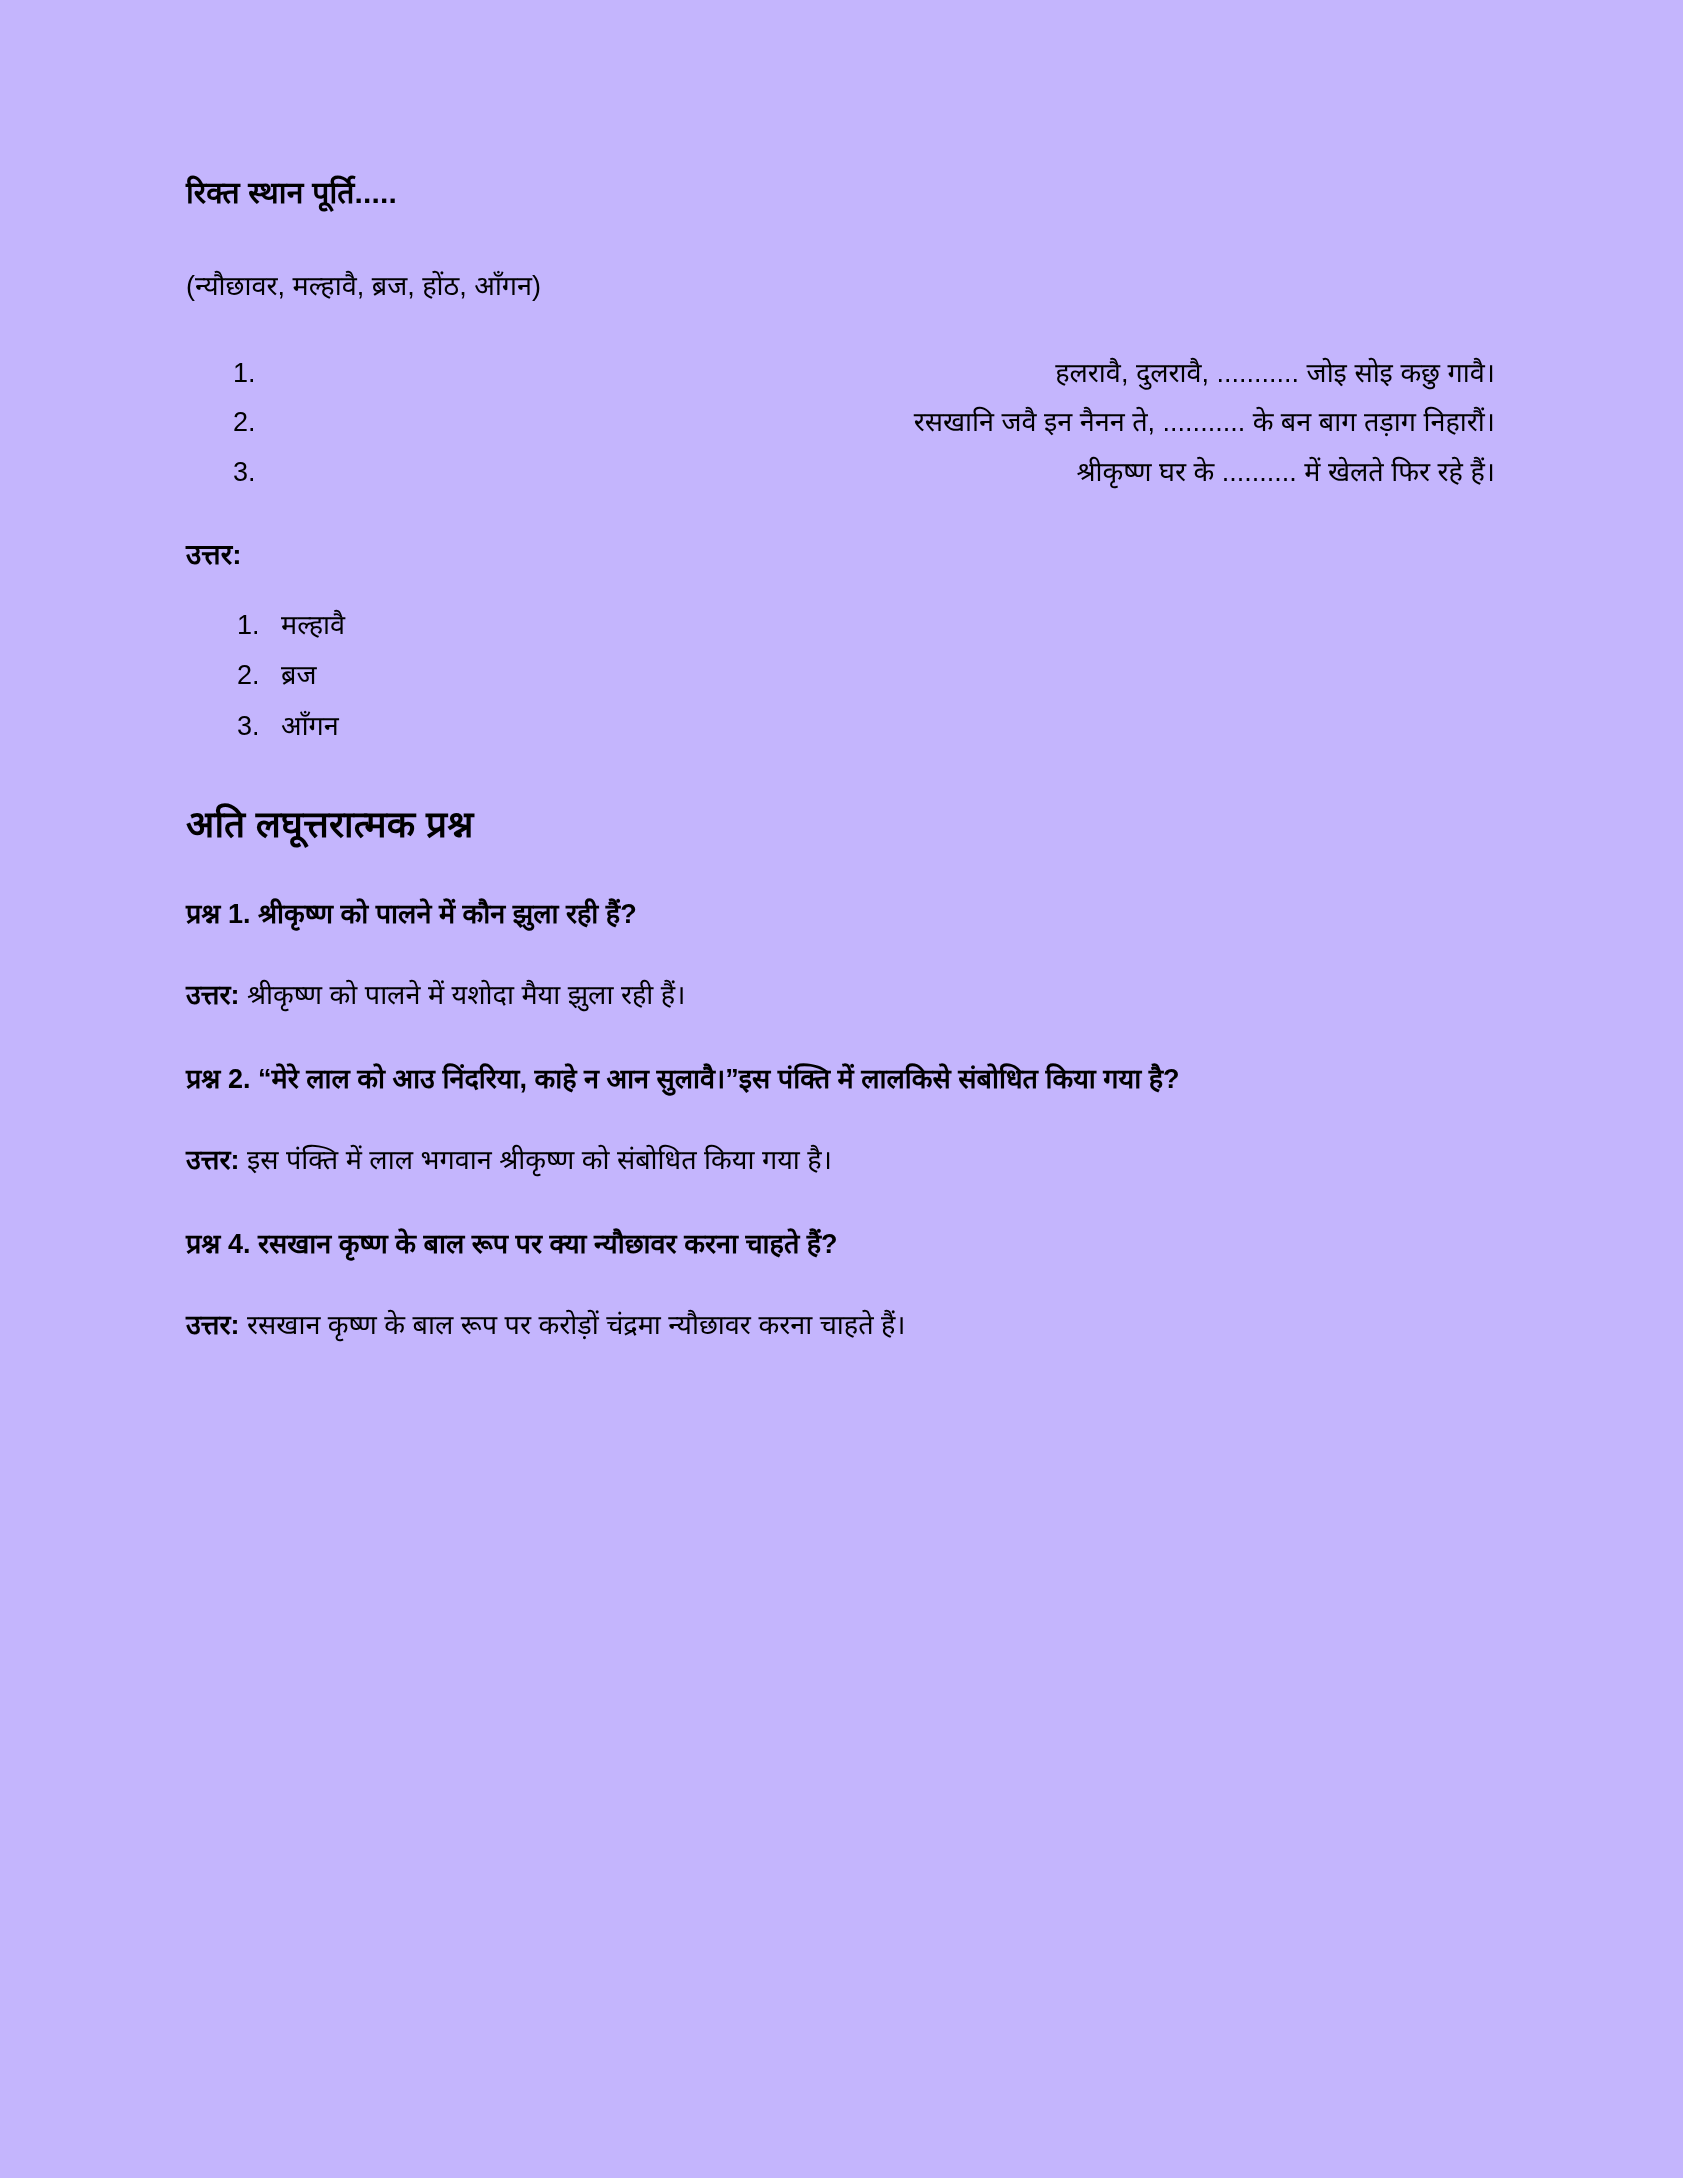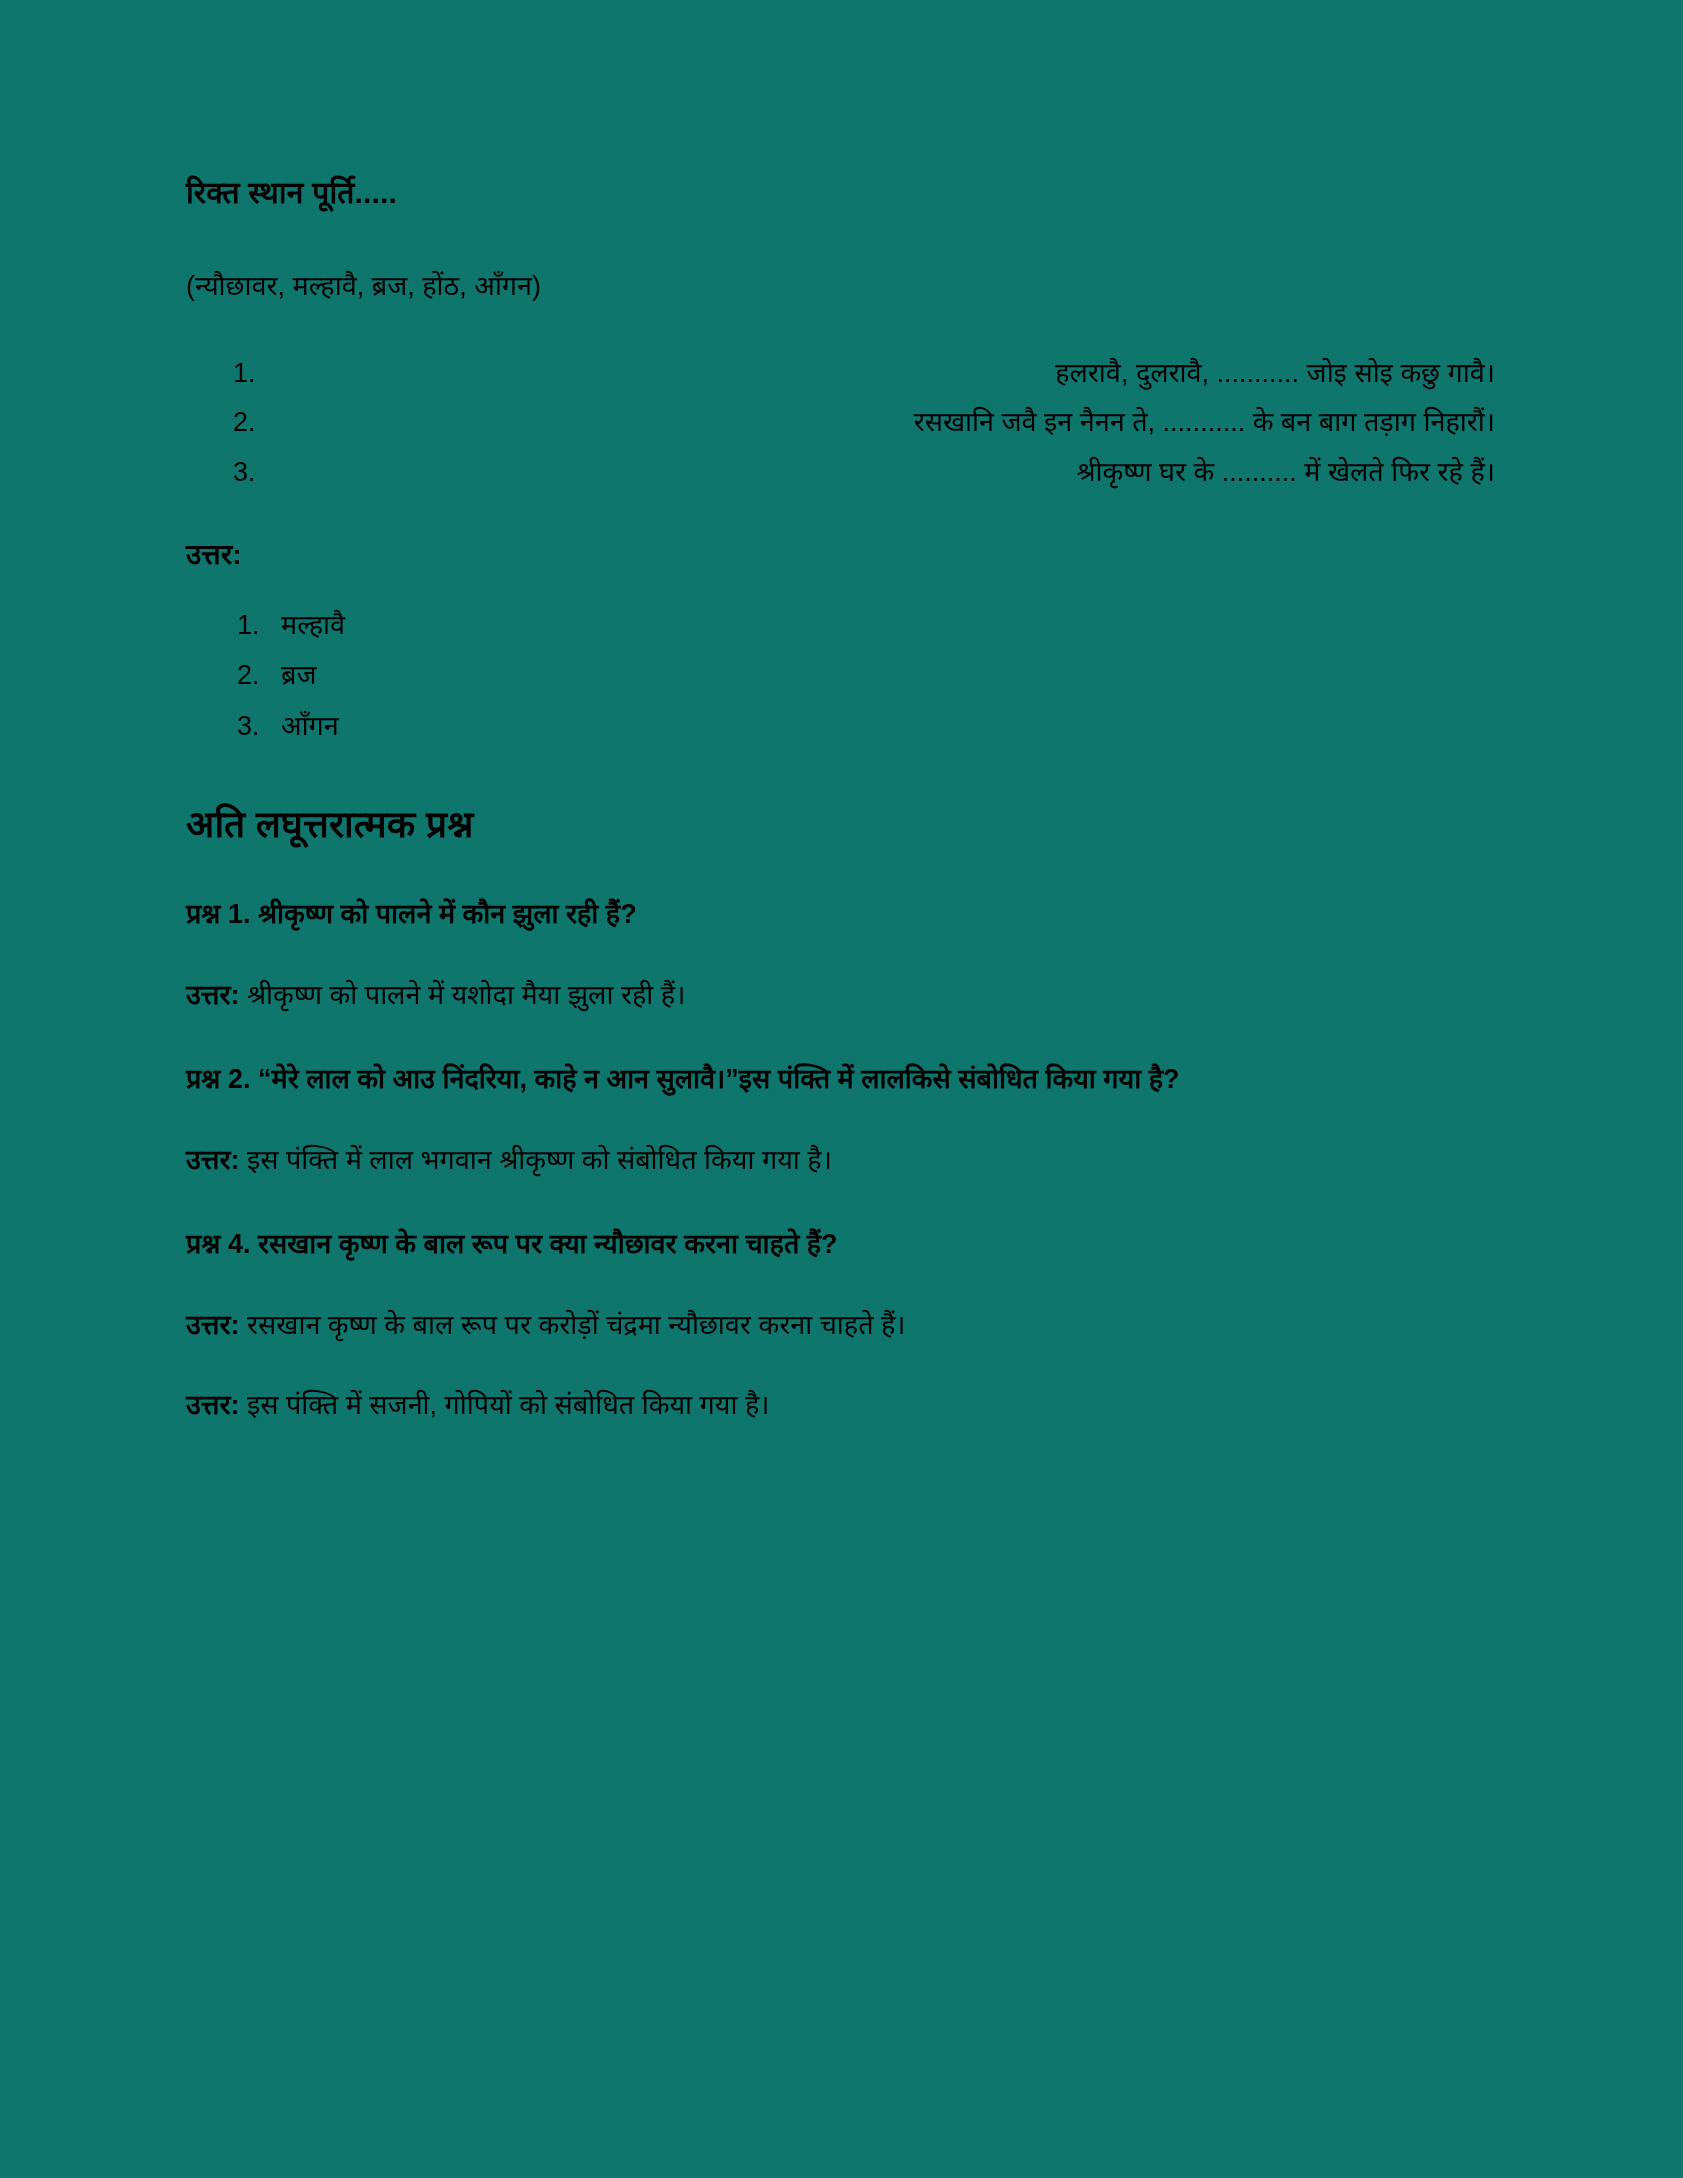--- a/index.html
+++ b/index.html
@@ -14,21 +14,21 @@
     font-family: "Liberation Sans", "DejaVu Sans", sans-serif;
     color: #000000;
     -webkit-font-smoothing: antialiased;
   }
   .page {
     position: relative;
     box-sizing: border-box;
     width: 1683px;
     height: 2178px;
     padding: 173px 188px 0 186px;
-    background: #0f766e;
+    background: #c4b5fd;
   }
 
   
   .fill-heading {
     font-size: 30px;
     font-weight: bold;
     line-height: 1.35;
     margin: 0 0 53px 0;
     letter-spacing: 0.2px;
   }
@@ -150,21 +150,18 @@
   <div class="qa-block">
     <p class="question">
       <span>प्रश्न 4.</span><span class="q-rest"> रसखान कृष्ण के बाल रूप पर क्या न्यौछावर करना चाहते हैं?</span>
     </p>
     <p class="answer">
       <span class="a-label">उत्तर:</span><span> रसखान कृष्ण के बाल रूप पर करोड़ों चंद्रमा न्यौछावर करना चाहते हैं।</span>
     </p>
   </div>
 
   <div class="qa-block">
-    <p class="answer">
-      <span class="a-label">उत्तर:</span><span> इस पंक्ति में सजनी, गोपियों को संबोधित किया गया है।</span>
-    </p>
   </div>
 
   <div class="spacer-bottom"></div>
 
 </div>
 
 
 </body></html>

